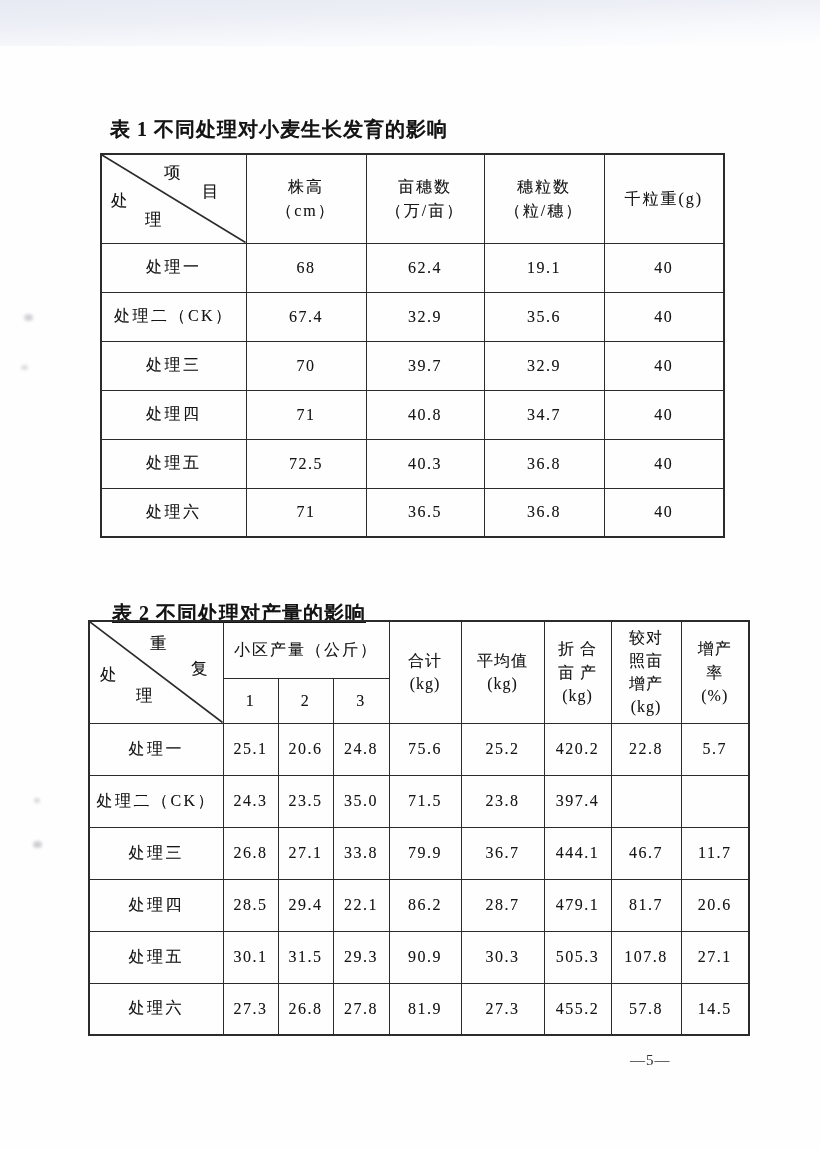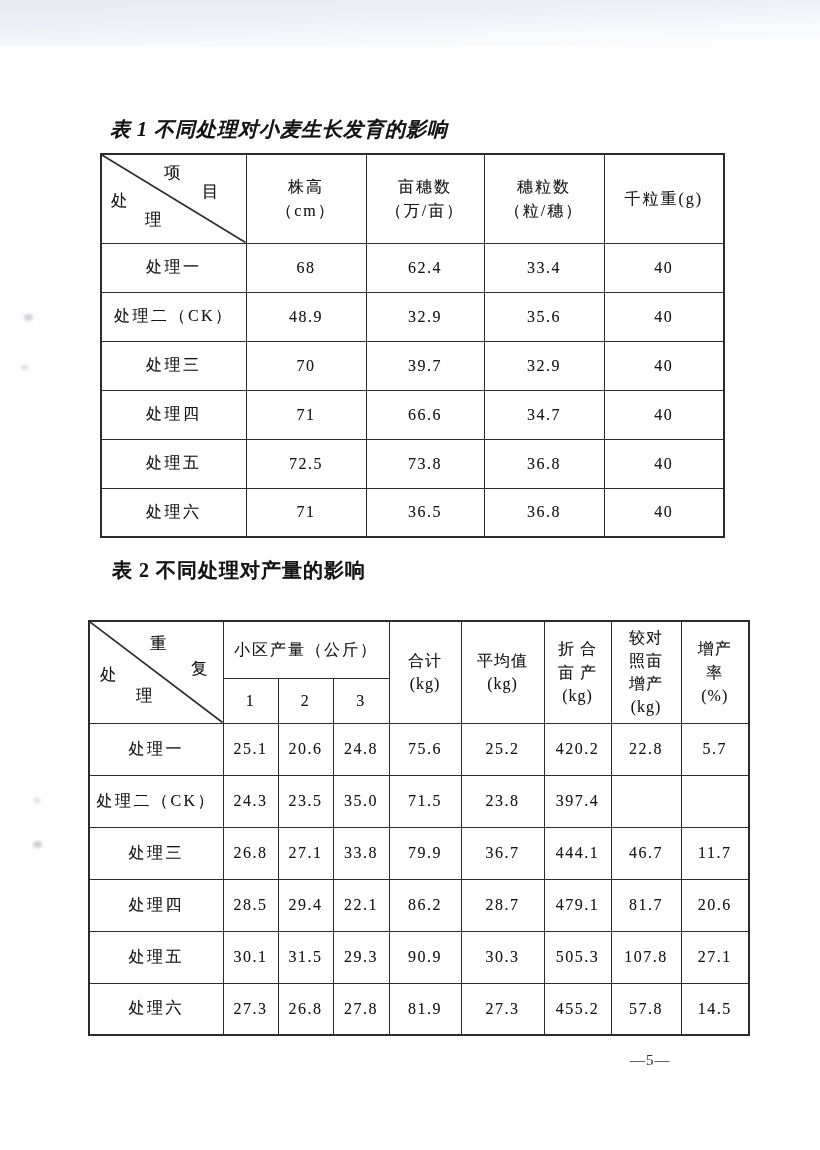--- a/index.html
+++ b/index.html
@@ -26,22 +26,22 @@
   .smudge.s3 { left: 34px; top: 798px; width: 6px; height: 5px; background: #d8d8db; }
   .smudge.s4 { left: 33px; top: 841px; width: 9px; height: 7px; background: #cfcfd3; }
 
   .tbl-title {
     position: absolute;
     font-size: 20px; font-weight: 700; letter-spacing: 1px;
     color: #141414;
     white-space: nowrap;
     text-shadow: 0 0 0.5px rgba(20,20,20,0.45);
   }
-  #title1 { left: 110px; top: 116px; font-style: italic; }
-  #title2 { left: 112px; top: 557px; }
+  #title1 { left: 110px; top: 116px; }
+  #title2 { left: 112px; top: 600px; text-decoration: underline; }
 
   table.doc-table {
     position: absolute;
     border-collapse: collapse;
     table-layout: fixed;
     border: 2.4px solid #2b2b2b;
     color: #161616;
   }
   table.doc-table td {
     border: 1.6px solid #2b2b2b;
@@ -122,48 +122,48 @@
       <span class="hline">（粒/穗）</span>
     </td>
     <td>
       <span class="hline">千粒重(g)</span>
     </td>
   </tr>
   <tr style="height:49px">
     <td class="lbl">处理一</td>
     <td class="num">68</td>
     <td class="num">62.4</td>
-    <td class="num">33.4</td>
+    <td class="num">19.1</td>
     <td class="num">40</td>
   </tr>
   <tr style="height:49px">
     <td class="lbl">处理二（CK）</td>
-    <td class="num">48.9</td>
+    <td class="num">67.4</td>
     <td class="num">32.9</td>
     <td class="num">35.6</td>
     <td class="num">40</td>
   </tr>
   <tr style="height:49px">
     <td class="lbl">处理三</td>
     <td class="num">70</td>
     <td class="num">39.7</td>
     <td class="num">32.9</td>
     <td class="num">40</td>
   </tr>
   <tr style="height:49px">
     <td class="lbl">处理四</td>
     <td class="num">71</td>
-    <td class="num">66.6</td>
+    <td class="num">40.8</td>
     <td class="num">34.7</td>
     <td class="num">40</td>
   </tr>
   <tr style="height:49px">
     <td class="lbl">处理五</td>
     <td class="num">72.5</td>
-    <td class="num">73.8</td>
+    <td class="num">40.3</td>
     <td class="num">36.8</td>
     <td class="num">40</td>
   </tr>
   <tr style="height:49px">
     <td class="lbl">处理六</td>
     <td class="num">71</td>
     <td class="num">36.5</td>
     <td class="num">36.8</td>
     <td class="num">40</td>
   </tr>

